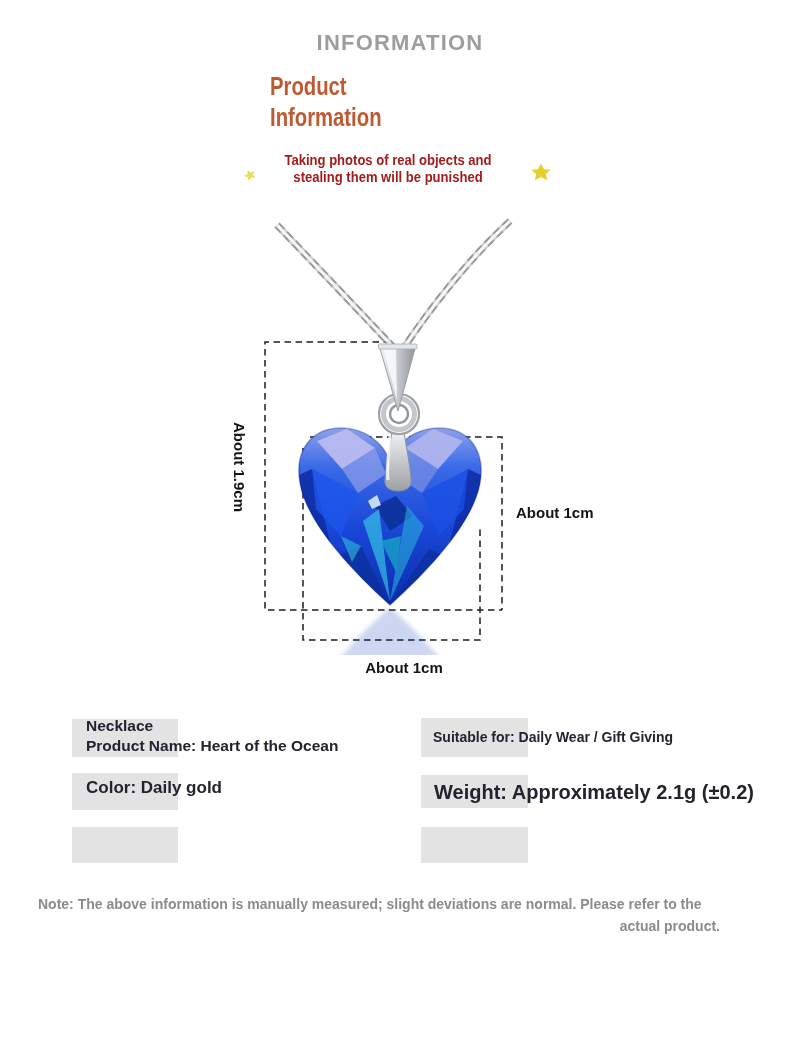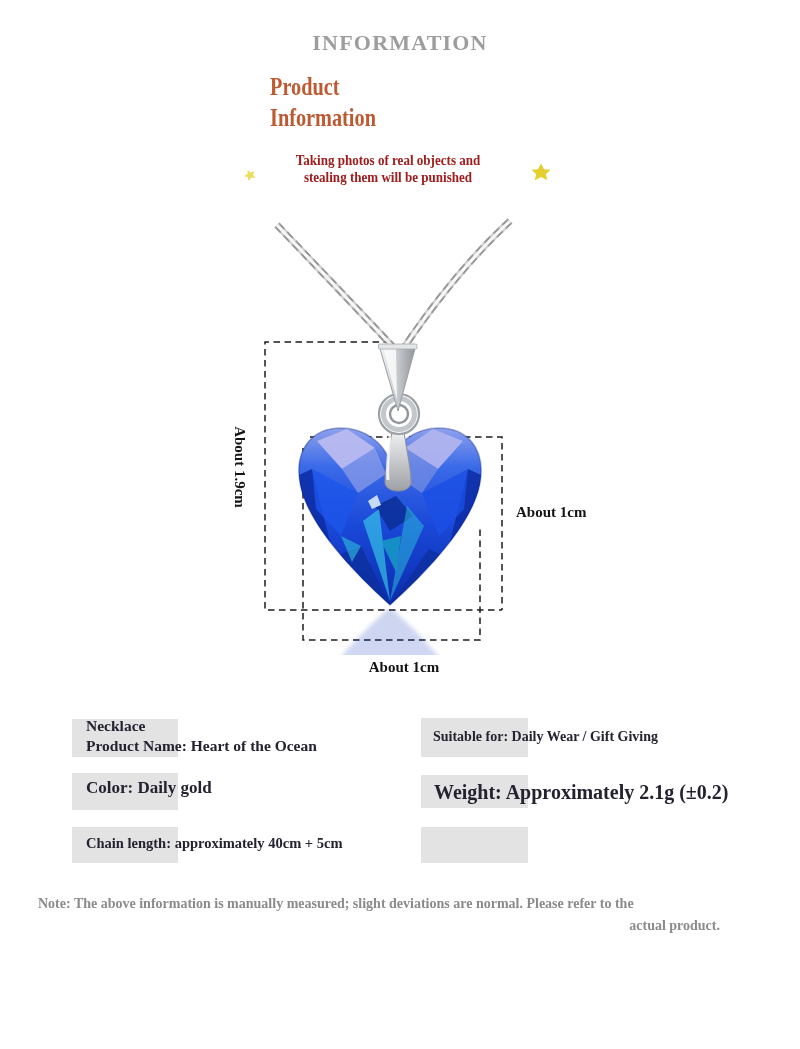--- a/index.html
+++ b/index.html
@@ -1,18 +1,18 @@
 <!DOCTYPE html>
 <html><head>
 <meta charset="utf-8">
 <style>
   html,body{margin:0;padding:0;background:#ffffff;}
   .page{
     position:relative;width:800px;height:1049px;background:#ffffff;
-    font-family:Liberation Serif, serif;overflow:hidden;
+    font-family:Liberation Sans, sans-serif;overflow:hidden;
   }
   
   .kicker{
     position:absolute;left:0;top:30px;width:800px;text-align:center;
     font-size:22px;font-weight:600;letter-spacing:1.2px;color:#9d9d9d;
   }
   .title{
     position:absolute;left:270px;top:71px;
     font-size:26px;font-weight:700;color:#bd5a31;line-height:31px;
     transform:scaleX(0.78);transform-origin:0 0;white-space:nowrap;
@@ -164,21 +164,20 @@
   <div class="spec-box" style="left:72px;top:719px;width:106px;height:38px"></div>
   <div class="spec-text" style="left:86px;top:716px;font-size:15.5px;line-height:20px">
     <div>Necklace</div>
     <div>Product Name: Heart of the Ocean</div>
   </div>
 
   <div class="spec-box" style="left:72px;top:773px;width:106px;height:37px"></div>
   <div class="spec-text" style="left:86px;top:778px;font-size:17px">Color: Daily gold</div>
 
   <div class="spec-box" style="left:72px;top:827px;width:106px;height:36px"></div>
-  <div class="spec-text" style="left:86px;top:835px;font-size:14.5px">Chain length: approximately 40cm + 5cm</div>
 
   <div class="spec-box" style="left:421px;top:718px;width:107px;height:39px"></div>
   <div class="spec-text" style="left:433px;top:729px;font-size:14px">Suitable for: Daily Wear / Gift Giving</div>
 
   <div class="spec-box" style="left:421px;top:775px;width:107px;height:33px"></div>
   <div class="spec-text" style="left:434px;top:781px;font-size:20px">Weight: Approximately 2.1g (±0.2)</div>
 
   <div class="spec-box" style="left:421px;top:827px;width:107px;height:36px"></div>
 
   <div class="note">

